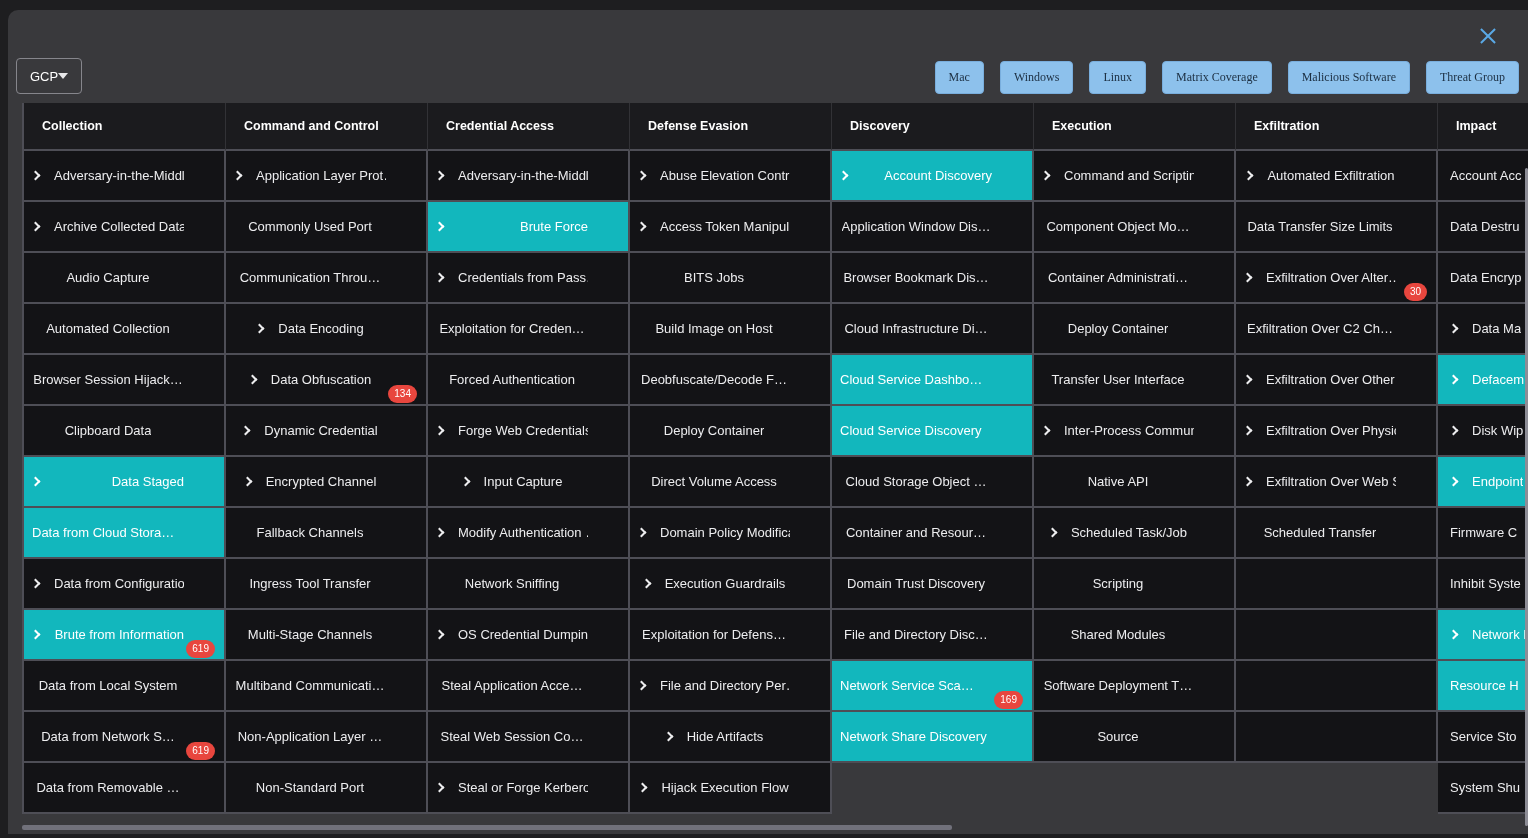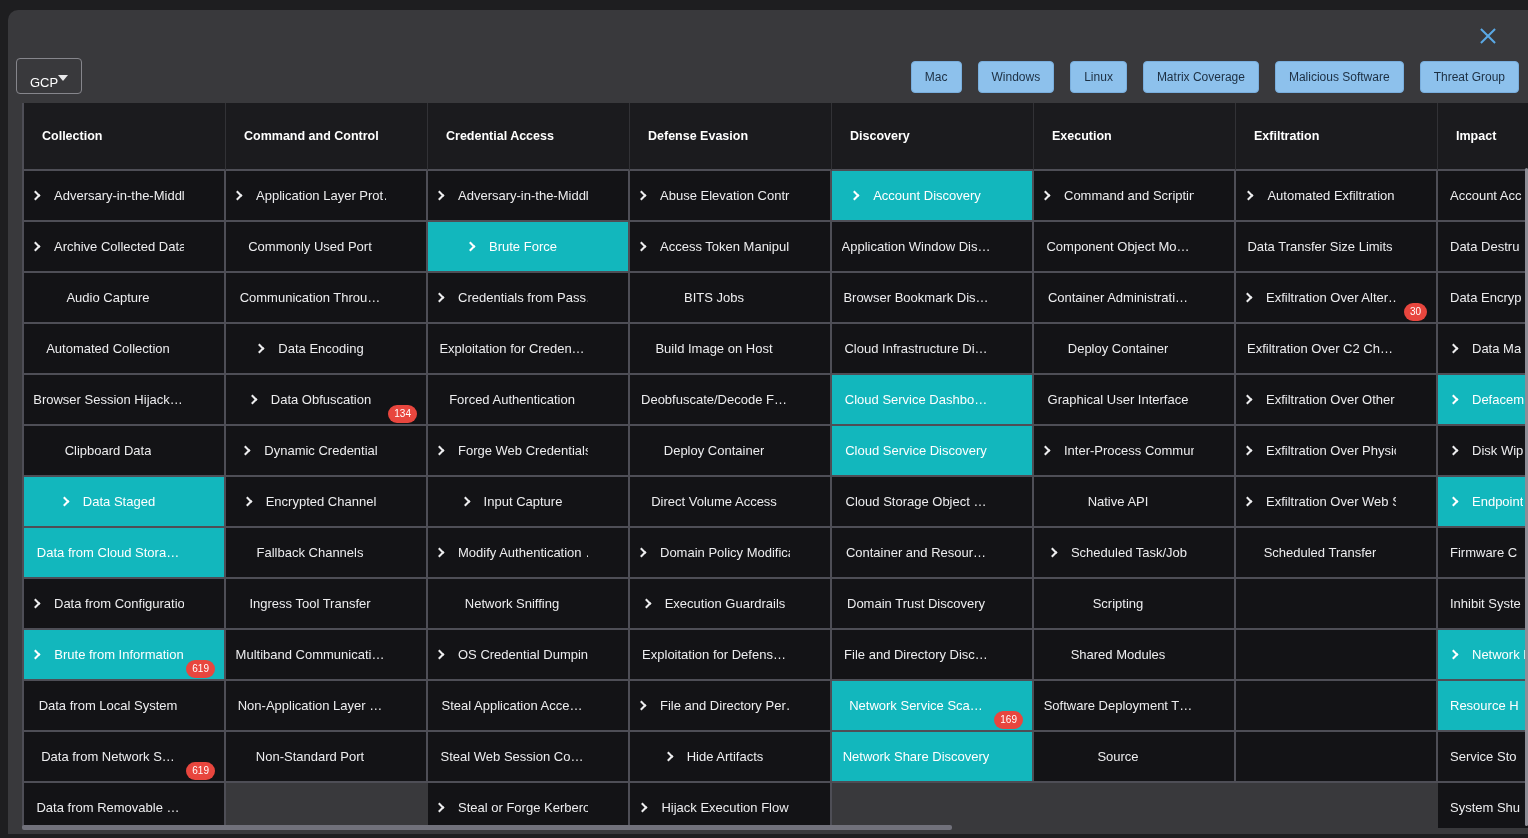--- a/index.html
+++ b/index.html
@@ -6,54 +6,54 @@
   html,body { width:1528px; height:838px; background:#1e1e20; overflow:hidden;
     font-family:"Liberation Sans","DejaVu Sans",sans-serif; }
   #stage { position:relative; width:1528px; height:838px; }
 
   .modal { position:absolute; left:8px; top:10px; right:0; bottom:4px;
     background:#39393c; border-top-left-radius:10px; }
 
   
   .platform-select { position:absolute; left:8px; top:48px; height:36px;
     border:1px solid #86868c; border-radius:4px; background:transparent;
-    color:#fff; font-size:13px; display:flex; 
-    padding:16px 13px; cursor:pointer; }
+    color:#fff; font-size:13px; display:flex; align-items:center; 
+    padding:0 13px; cursor:pointer; }
   .platform-select .caret { width:0; height:0; border-left:5px solid transparent;
     border-right:5px solid transparent; border-top:6px solid #e8e8ea; }
 
   .toolbar { position:absolute; right:9px; top:51px; display:flex; gap:16px; }
   .tb-btn { background:var(--button_blue,#8dc1ec); border:1px solid #79aedd;
     border-radius:4px; color:#1c2f42; font-size:12px; font-weight:400;
     padding:8px 13px; cursor:pointer; white-space:nowrap;
-    font-family:Liberation Sans, sans-serif; }
+    font-family:Liberation Serif, serif; }
 
   .close-btn { position:absolute; right:31px; top:17px; width:18px; height:18px;
     cursor:pointer; }
   .close-btn::before, .close-btn::after { content:""; position:absolute; left:-1px;
     top:8px; width:20px; height:2px; background:var(--close_blue,#5aa9e6); }
   .close-btn::before { transform:rotate(45deg); }
   .close-btn::after { transform:rotate(-45deg); }
 
   
   .matrix-viewport { position:absolute; left:14px; top:93px; width:1514px;
     height:725px; overflow:hidden; }
   .matrix { display:flex; width:1640px; border-left:2px solid #4e4e56; }
   .mcol { flex:0 0 202px; width:202px; }
-  .hcell { height:68px; background:#1b1b1e; border-bottom:2px solid #4e4e56;
+  .hcell { height:48px; background:#1b1b1e; border-bottom:2px solid #4e4e56;
     border-right:1px solid #323236; color:#fff; font-size:12.5px; font-weight:bold;
     display:flex; align-items:center; padding-left:18px; white-space:nowrap;
     overflow:hidden; }
   .cell { position:relative; height:51px; background:#131316;
     border-right:2px solid #4e4e56; border-bottom:2px solid #4e4e56;
     display:flex; align-items:center; justify-content:center;
     padding:0 40px 0 8px; color:#ededef; font-size:13px; cursor:pointer;
     overflow:hidden; }
   .mcol.clip .cell { justify-content:flex-start; padding:0 4px 0 12px; }
-  .cell.hl { background:var(--highlight,#12b7bd); color:#ffffff; }
+  .cell.hl { background:var(--highlight,#12b7bd); color:#ffffff;justify-content:space-between; }
   .cell .label { white-space:nowrap; overflow:hidden; }
   .chev { flex:0 0 auto; width:7px; height:7px; border-top:2px solid currentColor;
     border-right:2px solid currentColor; transform:rotate(45deg);
     margin-right:15px; }
   .badge { position:absolute; right:9px; bottom:1px;
     background:var(--badge_red,#e8463e); color:#fff; font-size:10px;
     line-height:1; padding:4px 6px; border-radius:10px; min-width:20px;
     text-align:center;margin-left:12px; }
 
   
@@ -164,20 +164,23 @@
               <span class="chev"></span>
               <span class="label">Encrypted Channel</span>
             </div>
             <div class="cell">
               <span class="label">Fallback Channels</span>
             </div>
             <div class="cell">
               <span class="label">Ingress Tool Transfer</span>
             </div>
             <div class="cell">
+              <span class="label">Multi-Stage Channels</span>
+            </div>
+            <div class="cell">
               <span class="label">Multiband Communicati…</span>
             </div>
             <div class="cell">
               <span class="label">Non-Application Layer …</span>
             </div>
             <div class="cell">
               <span class="label">Non-Standard Port</span>
             </div>
           </div>
           <div class="mcol">
@@ -329,21 +332,21 @@
             <div class="cell">
               <span class="label">Component Object Mo…</span>
             </div>
             <div class="cell">
               <span class="label">Container Administrati…</span>
             </div>
             <div class="cell">
               <span class="label">Deploy Container</span>
             </div>
             <div class="cell">
-              <span class="label">Graphical User Interface</span>
+              <span class="label">Transfer User Interface</span>
             </div>
             <div class="cell">
               <span class="chev"></span>
               <span class="label">Inter-Process Commun…</span>
             </div>
             <div class="cell">
               <span class="label">Native API</span>
             </div>
             <div class="cell">
               <span class="chev"></span>

